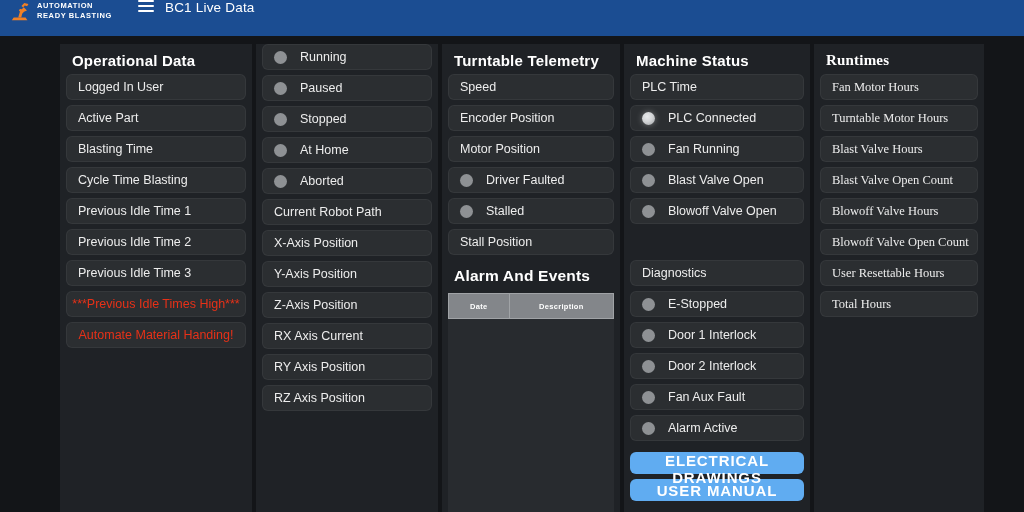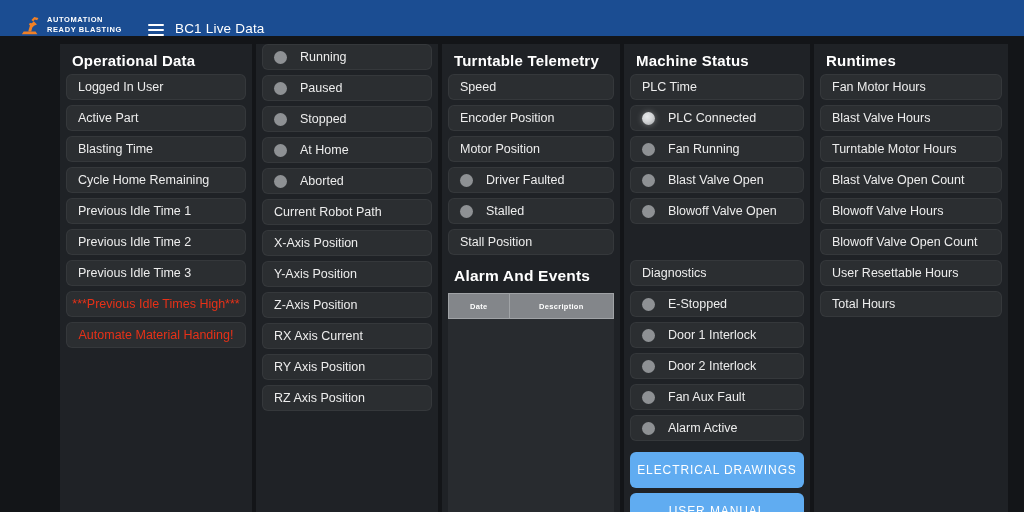--- a/index.html
+++ b/index.html
@@ -21,21 +21,21 @@
   *{box-sizing:border-box;margin:0;padding:0;}
   html,body{width:1024px;height:512px;overflow:hidden;}
   body{
     background:var(--page);
     font-family:"Liberation Sans", sans-serif;
     color:var(--text);
   }
   
   .app-header{
     height:36px;background:var(--header);
-    display:flex;align-items:flex-end;padding:0 20px;
+    display:flex;align-items:flex-start;padding:0 10px;
   }
   .logo{display:flex;align-items:center;gap:5px;}
   .logo svg{width:22px;height:22px;display:block;}
   .logo-text{
     color:#fff;font-size:7.5px;font-weight:bold;
     letter-spacing:0.6px;line-height:1.35;text-transform:uppercase;
     white-space:nowrap;
   }
   .hamburger{
     margin-left:26px;width:16px;display:flex;flex-direction:column;gap:3px;
@@ -46,21 +46,21 @@
   
   .main{
     height:476px;display:flex;gap:4px;
     padding:8px 8px 0 60px;
   }
   .column{background:var(--panel);height:100%;display:flex;flex-direction:column;}
   .column:nth-child(1){width:192px;}
   .column:nth-child(2){width:182px;}
   .column:nth-child(3){width:178px;}
   .column:nth-child(4){width:186px;}
-  .column:nth-child(5){width:194px;}
+  .column:nth-child(5){width:170px;font-family:Liberation Serif, serif;}
   .col-title{
     font-size:15px;font-weight:bold;color:#fff;
     padding:8px 8px 8px 12px;letter-spacing:0.2px;
     height:30px;
   }
   .col-body{padding:0 6px;flex:1;display:flex;flex-direction:column;min-height:0;}
   .card{
     height:26px;margin-bottom:5px;flex:none;
     background:var(--card);border:1px solid var(--card-border);
     border-radius:6px;
@@ -73,23 +73,23 @@
     background:var(--dot);margin-right:13px;
   }
   .card .dot.bright{
     background:radial-gradient(circle at 40% 35%, #e8eaec 0%, var(--dot-bright) 45%, #9da0a3 100%);
     box-shadow:0 0 6px rgba(255,255,255,0.35);
   }
   .card.alert{justify-content:center;color:var(--alert);padding:0 4px;}
   .spacer-row{height:31px;flex:none;}
   .btn-group{margin-top:6px;}
   .action-btn{
-    display:block;width:100%;height:36px;margin-bottom:5px;
+    display:block;width:100%;height:22px;margin-bottom:5px;
     background:var(--btn);border:none;border-radius:6px;
-    color:#fff;font-family:inherit;font-size:12px;font-weight:normal;
+    color:#fff;font-family:inherit;font-size:15px;font-weight:bold;
     letter-spacing:0.9px;text-transform:uppercase;cursor:pointer;
   }
   
   .alarm-title{
     font-size:15.5px;font-weight:bold;color:#fff;
     padding:7px 2px 8px 6px;letter-spacing:0.2px;flex:none;
   }
   .alarm-table{flex:1;display:flex;flex-direction:column;margin:0 0 0 0;min-height:0;}
   .alarm-head{
     display:flex;height:26px;flex:none;
@@ -139,21 +139,21 @@
         <div class="card">
           <span>Logged In User</span>
         </div>
         <div class="card">
           <span>Active Part</span>
         </div>
         <div class="card">
           <span>Blasting Time</span>
         </div>
         <div class="card">
-          <span>Cycle Home Remaining</span>
+          <span>Cycle Time Blasting</span>
         </div>
         <div class="card">
           <span>Previous Idle Time 1</span>
         </div>
         <div class="card">
           <span>Previous Idle Time 2</span>
         </div>
         <div class="card">
           <span>Previous Idle Time 3</span>
         </div>
@@ -295,24 +295,24 @@
         </div>
       </div>
     </section>
     <section class="column">
       <div class="col-title">Runtimes</div>
       <div class="col-body">
         <div class="card">
           <span>Fan Motor Hours</span>
         </div>
         <div class="card">
+          <span>Turntable Motor Hours</span>
+        </div>
+        <div class="card">
           <span>Blast Valve Hours</span>
-        </div>
-        <div class="card">
-          <span>Turntable Motor Hours</span>
         </div>
         <div class="card">
           <span>Blast Valve Open Count</span>
         </div>
         <div class="card">
           <span>Blowoff Valve Hours</span>
         </div>
         <div class="card">
           <span>Blowoff Valve Open Count</span>
         </div>

